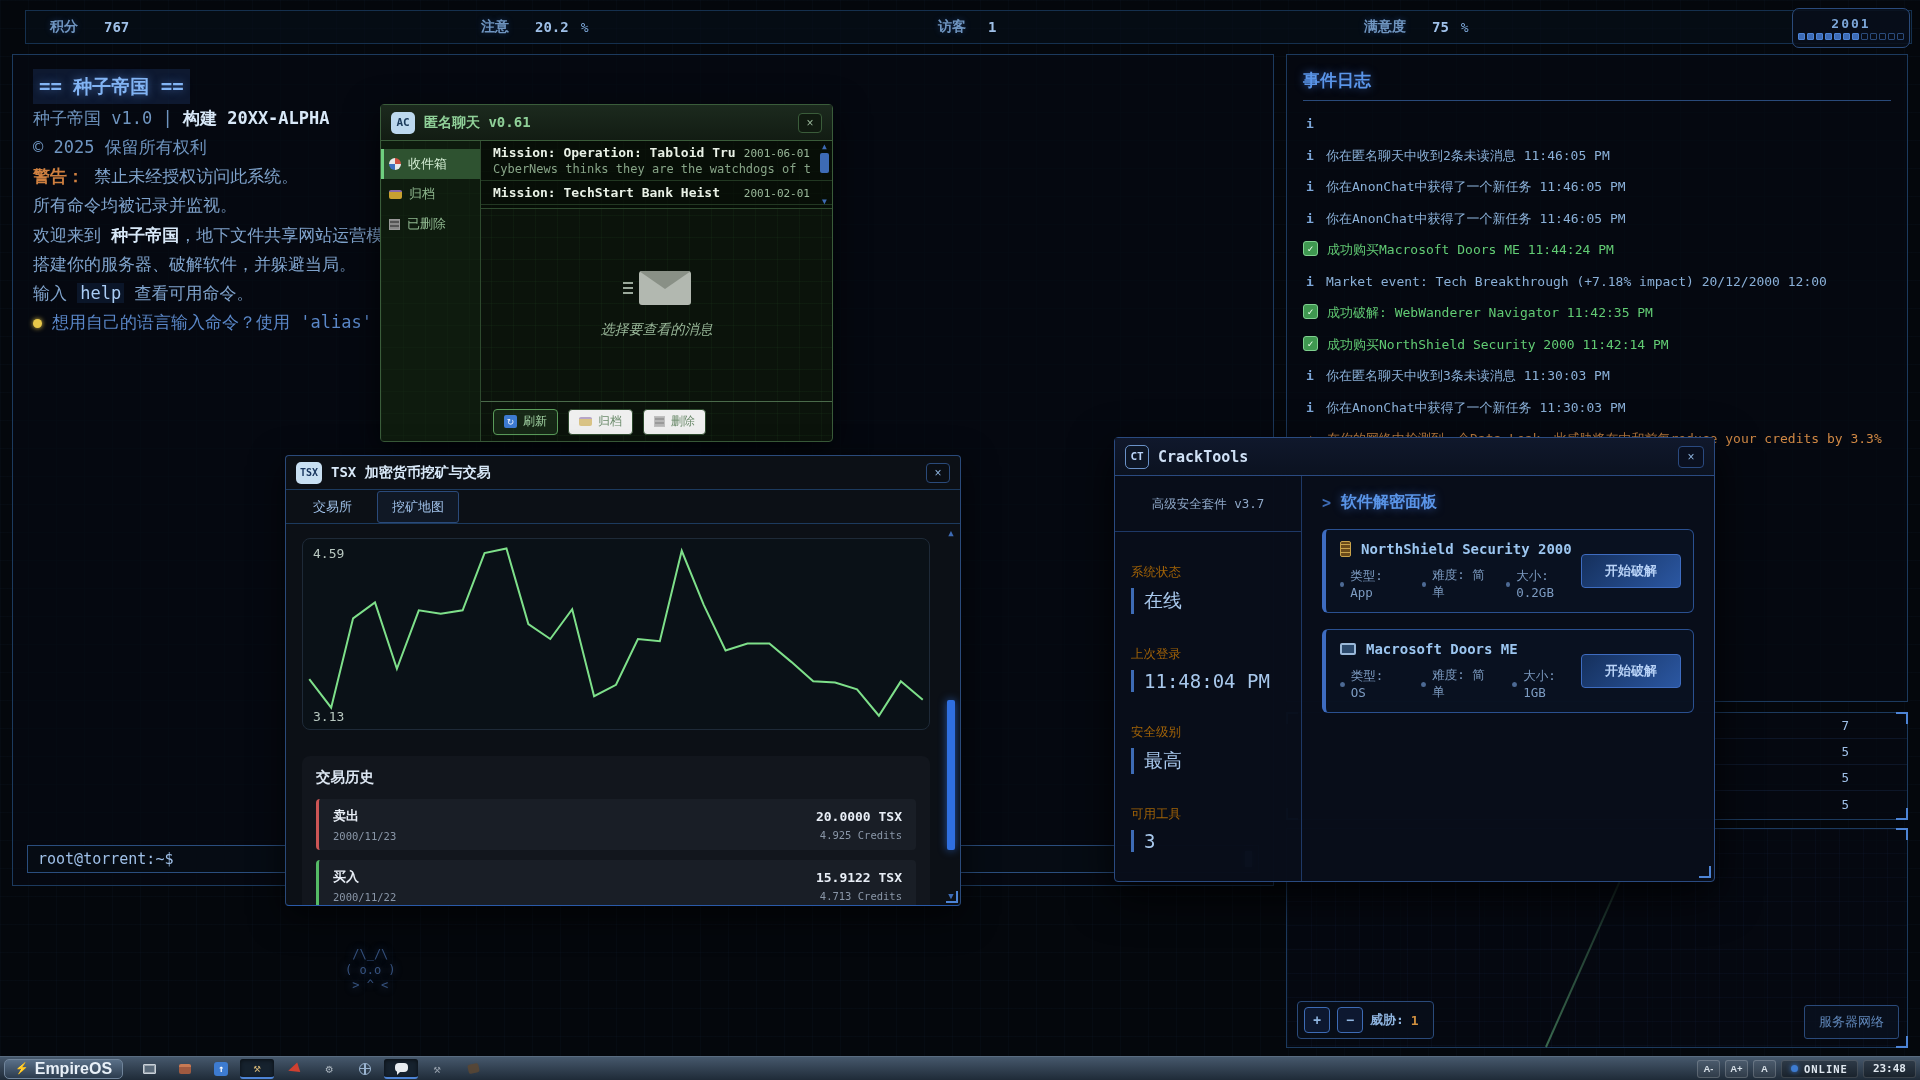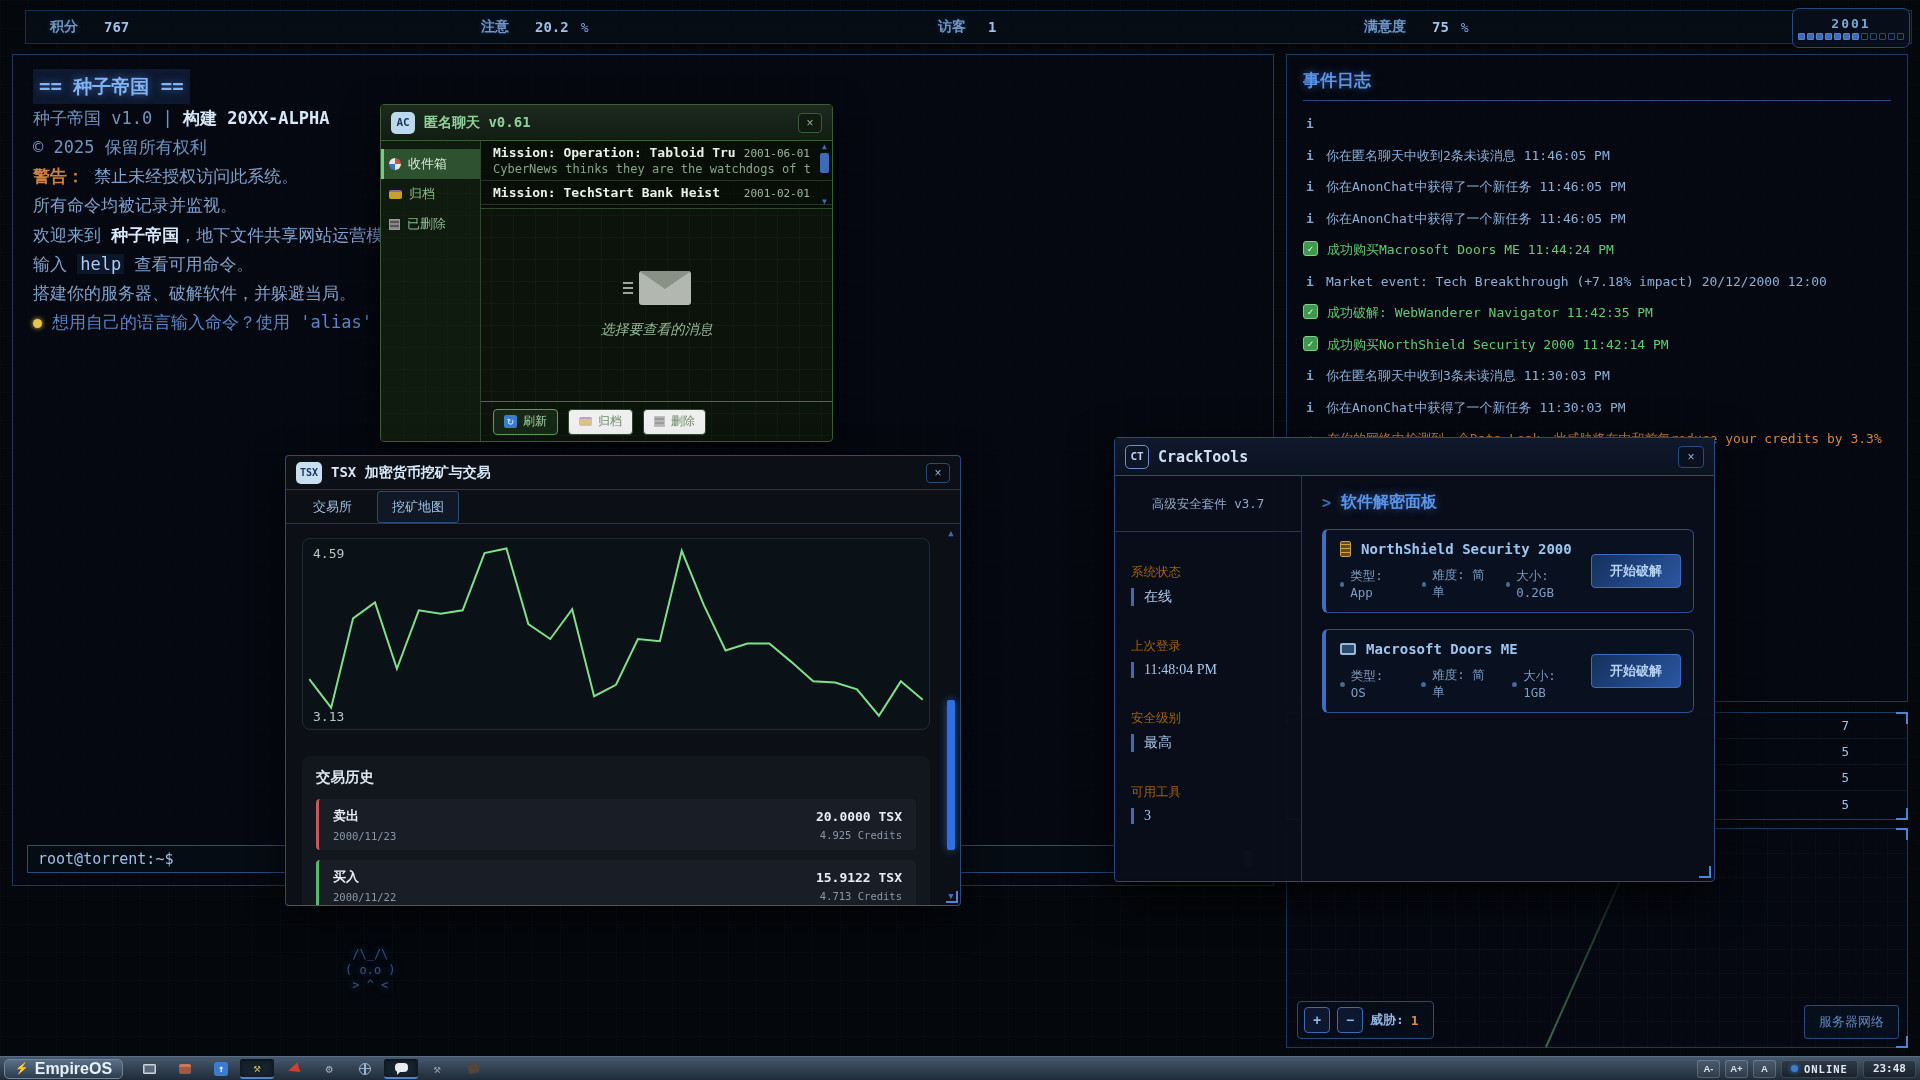--- a/index.html
+++ b/index.html
@@ -186,39 +186,39 @@
   .ct-badge { width:24px; height:24px; border:1px solid #6a92c8; background:#0d1626; color:#b8d2f6; font-size:11px; }
   .ct-name { color:#cfe0f5; font-size:15px; font-weight:bold; }
   .ct-close { border:1px solid #2a4a80; color:#8fb5e0; background:#0a1020; width:26px; height:22px; }
   .ct-body { flex:1; display:flex; min-height:0; }
   .ct-side { width:187px; border-right:1px solid #1e3866; padding-top:20px; }
   .ct-subtitle { text-align:center; color:#8fa8c8; font-size:12.5px; padding-bottom:18px;
     border-bottom:1px solid #1e3866; }
   .ct-field { padding:0 16px; }
   .ct-label { color:#a16207; font-size:12.5px; margin-top:32px; }
   .ct-value { margin-top:7px; border-left:3px solid #3d6bb5; padding-left:10px;
-    color:#a8c8ec; font-size:14px;font-family:Liberation Serif, serif; }
+    color:#a8c8ec; font-size:19px; }
   .ct-main { flex:1; padding:16px 20px; }
   .ct-header { display:flex; gap:10px; align-items:center; margin-bottom:16px; }
   .ct-marker { color:#3d6bb5; font-weight:bold; font-size:15px; }
   .ct-panel-title { color:#5a95e8; font-size:16px; font-weight:bold; text-shadow:0 0 8px rgba(80,140,255,0.5); }
   .crack-card { position:relative; border:1px solid #2a5090; border-left:4px solid #3e6cc0;
     border-radius:6px; background:rgba(20,40,80,0.14); padding:11px 110px 11px 14px;
     margin-bottom:16px; min-height:64px; }
   .cc-name-row { display:flex; align-items:center; gap:10px; }
   .cc-name { color:#9cc6f0; font-size:14px; font-weight:bold; }
   .ic-sec-app { width:11px; height:16px; border:1px solid #c8a24a; border-radius:2px; flex:none;
     background:repeating-linear-gradient(0deg,#6a4a1a 0 3px,#c8a24a 3px 4px); }
   .ic-os-comp { width:16px; height:12px; background:#9ab8d8; border-radius:2px; flex:none; position:relative; }
   .ic-os-comp::after { content:""; position:absolute; inset:2px; background:#2c4a6c; }
   .cc-meta { display:flex; gap:18px; margin-top:10px; }
   .cc-meta span { color:#7d9cc2; font-size:12.5px; display:flex; align-items:center; gap:6px; }
   .cc-meta span::before { content:""; width:5px; height:5px; border-radius:50%; background:#4d6a94; }
   .crack-btn { position:absolute; right:12px; top:50%; transform:translateY(-50%);
-    width:90px; height:34px; border:1px solid #3e6cc0; border-radius:4px; color:#b8d2f6;
+    width:100px; height:34px; border:1px solid #3e6cc0; border-radius:4px; color:#b8d2f6;
     font-size:13px; font-weight:bold; display:flex; align-items:center; justify-content:center;
     background:linear-gradient(135deg,#15305c,#2b57a2); }
   .ct-resize { position:absolute; right:3px; bottom:3px; width:12px; height:12px;
     border-right:2px solid #4d84d6; border-bottom:2px solid #4d84d6; }
 
   
   .taskbar { position:absolute; left:0; right:0; bottom:0; height:24px; z-index:10;
     background:linear-gradient(#46586c,#1f2b38); border-top:1px solid #5a6c80;
     display:flex; align-items:center; padding:0 4px; }
   .start-btn { height:20px; display:flex; align-items:center; gap:6px; padding:0 10px;
@@ -306,22 +306,22 @@
     <div class="term-body">
       <div><span class="banner">== 种子帝国 ==</span></div>
       <div><span class="t-dim">种子帝国 v1.0</span>
            <span class="t-dim">|</span>
            <span class="t-bright">构建 20XX-ALPHA</span></div>
       <div><span class="t-dim">© 2025 保留所有权利</span></div>
       <div><span class="t-warn">警告：</span>
            <span>禁止未经授权访问此系统。</span></div>
       <div><span>所有命令均被记录并监视。</span></div>
       <div><span>欢迎来到 </span><span class="t-bright">种子帝国</span><span>，地下文件共享网站运营模拟。</span></div>
+      <div><span>搭建你的服务器、破解软件，并躲避当局。</span></div>
       <div><span>输入 </span><span class="t-cmd">help</span><span> 查看可用命令。</span></div>
-      <div><span>搭建你的服务器、破解软件，并躲避当局。</span></div>
       <div><span class="bulb"></span><span class="t-hint">想用自己的语言输入命令？使用 'alias' 创建个性化快捷方式。</span></div>
     </div>
     <pre class="cat"> /\_/\
 ( o.o )
  &gt; ^ &lt;</pre>
     <div class="promptbar">
       <span class="prompt-text">root@torrent:~$</span>
       <span class="cursor"></span>
     </div>
   </section>

